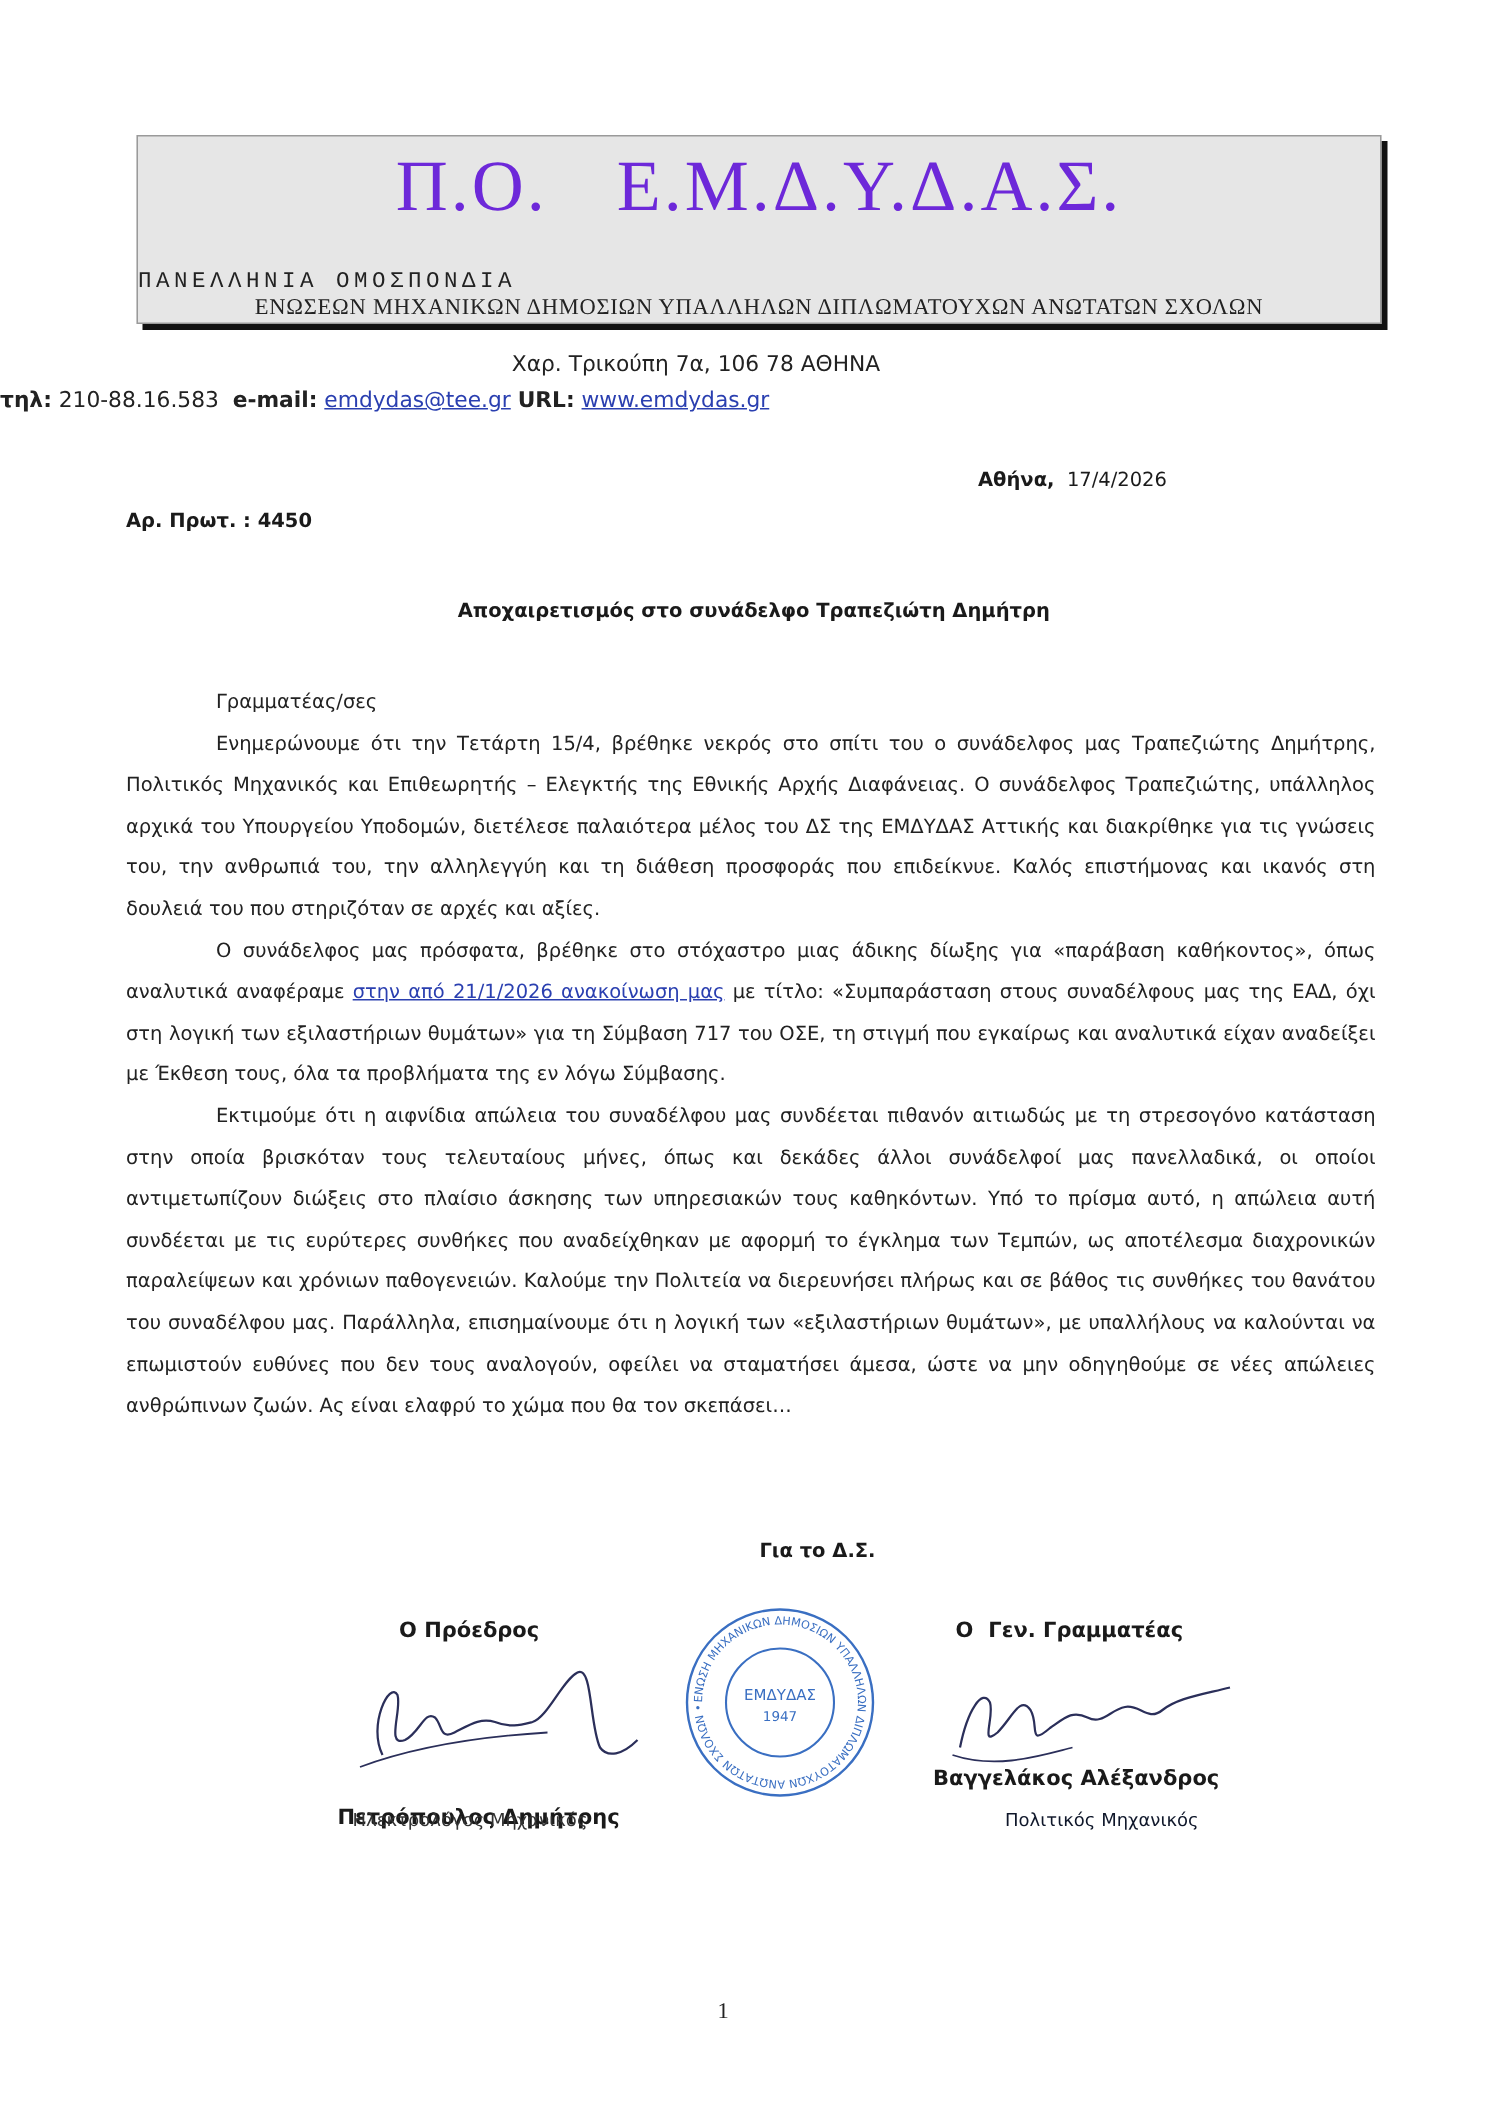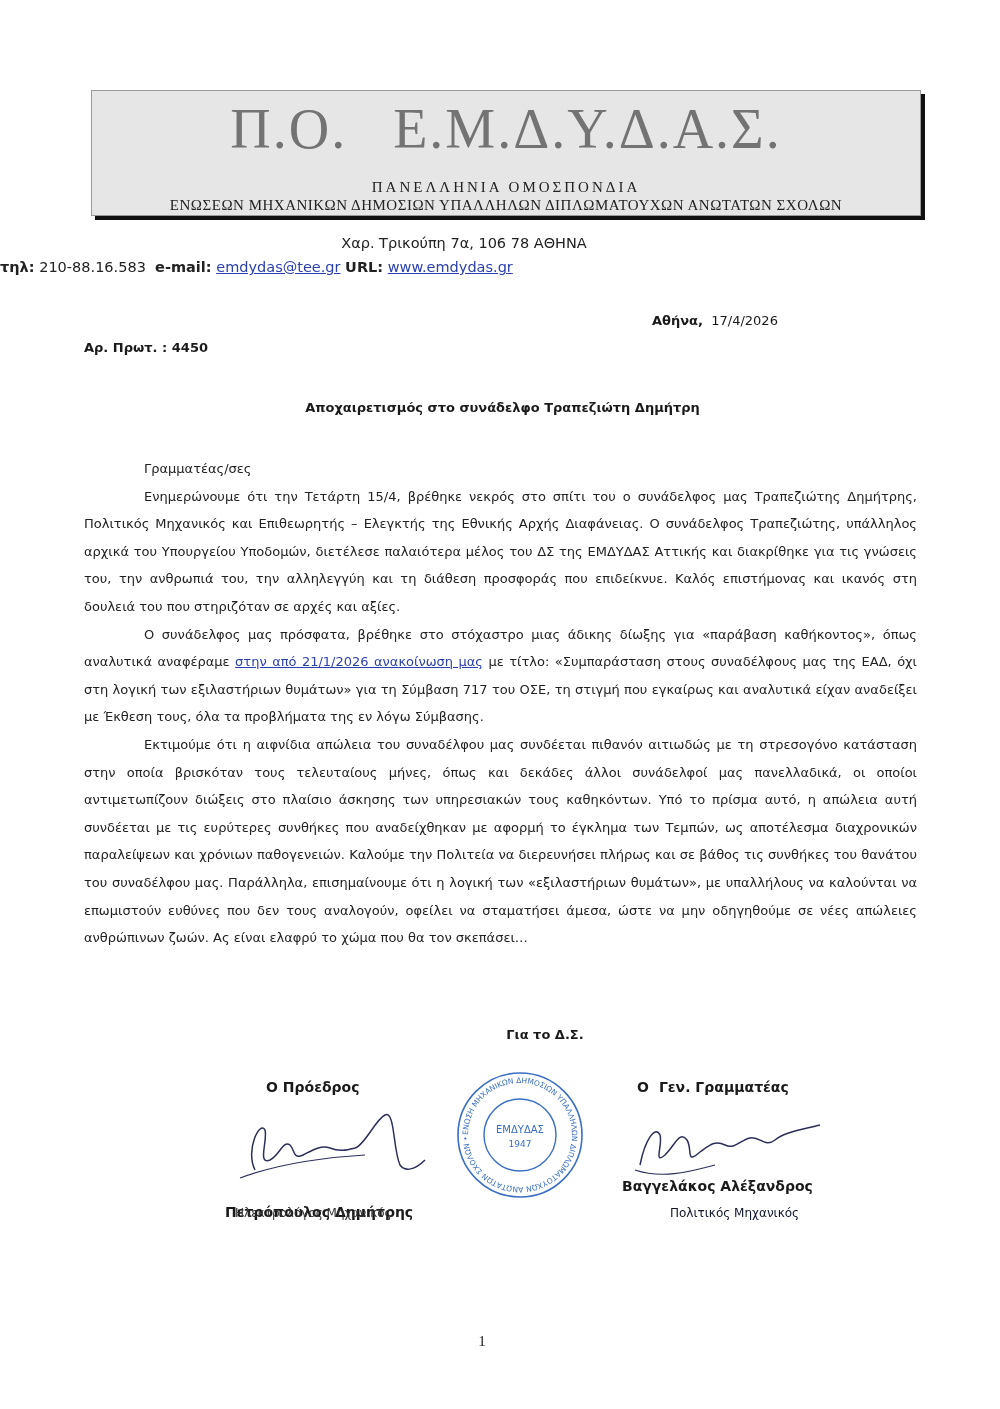--- a/index.html
+++ b/index.html
@@ -2,24 +2,24 @@
 <html><head>
 <meta charset="utf-8">
 <style>
   html, body { margin:0; padding:0; background:#ffffff; }
   body { width:1000px; height:1409px; position:relative; overflow:hidden;
          font-family:"DejaVu Sans", sans-serif; color:#1a1a1a; }
   .header-box { position:absolute; left:91px; top:90px; width:828px; height:124px;
     background:#e6e6e6; border:1px solid #9a9a9a;
     box-shadow: 4px 4px 0 #111; }
   .org-title { position:absolute; left:0; right:0; top:6px; text-align:center;
-    font-family:"Liberation Serif", serif; font-size:56px; letter-spacing:2px; color:#737373; }
+    font-family:"Liberation Serif", serif; font-size:48px; letter-spacing:2px; color:#6d28d9; }
   .org-title .sp { display:inline-block; width:46px; }
-  .org-sub1 { position:absolute; left:0; right:0; top:88px; text-align:center;
-    font-family:Liberation Serif, serif; font-size:15px; letter-spacing:3px; color:#222; }
+  .org-sub1 { position:absolute; left:0; right:0; top:88px; 
+    font-family:Liberation Mono, monospace; font-size:15px; letter-spacing:3px; color:#222; }
   .org-sub2 { position:absolute; left:0; right:0; top:106px; text-align:center;
     font-family:"Liberation Serif", serif; font-size:15px; letter-spacing:0.5px; color:#222; }
   .address { position:absolute; left:0; width:928px; top:235px; text-align:center; font-size:14.5px; color:#222; }
   .contacts { position:absolute; left:0; width:1000px; top:259px; text-align:left; font-size:14.5px; color:#222; }
   .contacts b { font-weight:bold; }
   .contacts a, .link { color:#2a3fb0; text-decoration:underline; }
   .date-line { position:absolute; left:652px; top:313px; font-size:13px; }
   .date-line b { font-weight:bold; }
   .protocol { position:absolute; left:84px; top:340px; font-size:13px; font-weight:bold; }
   .subject { position:absolute; left:0; width:1005px; top:400px; text-align:center; font-size:13px; font-weight:bold; }

